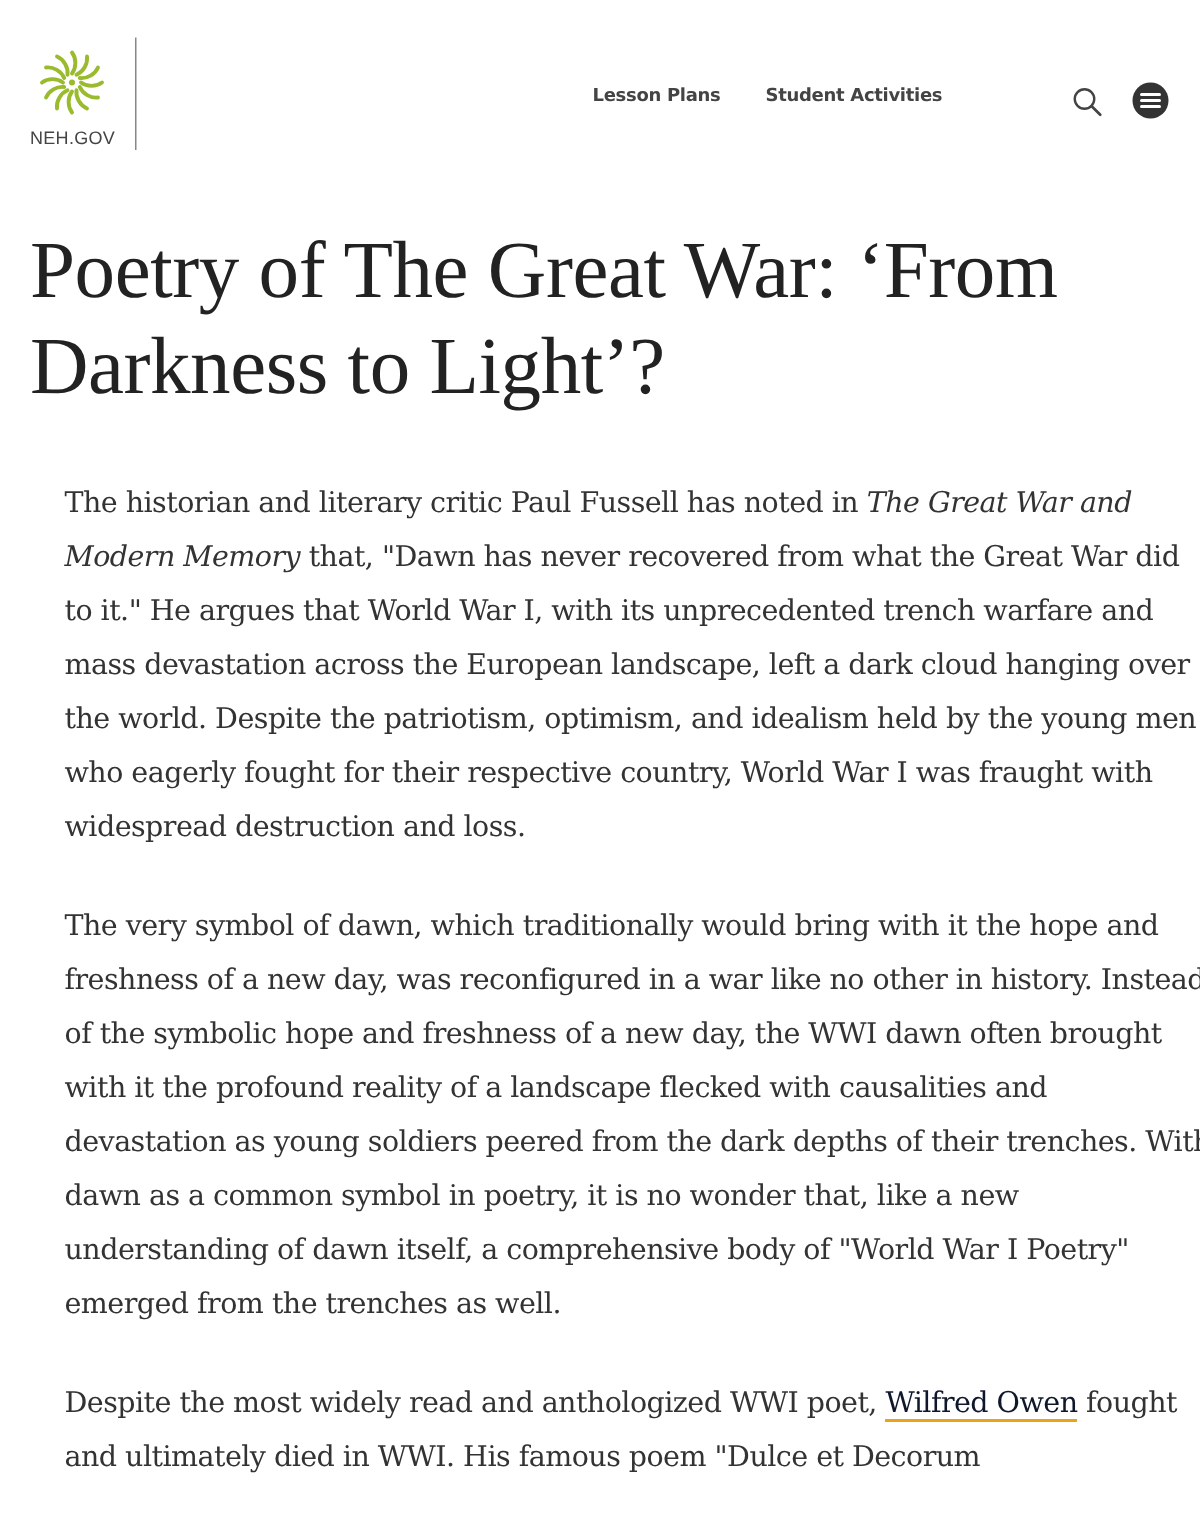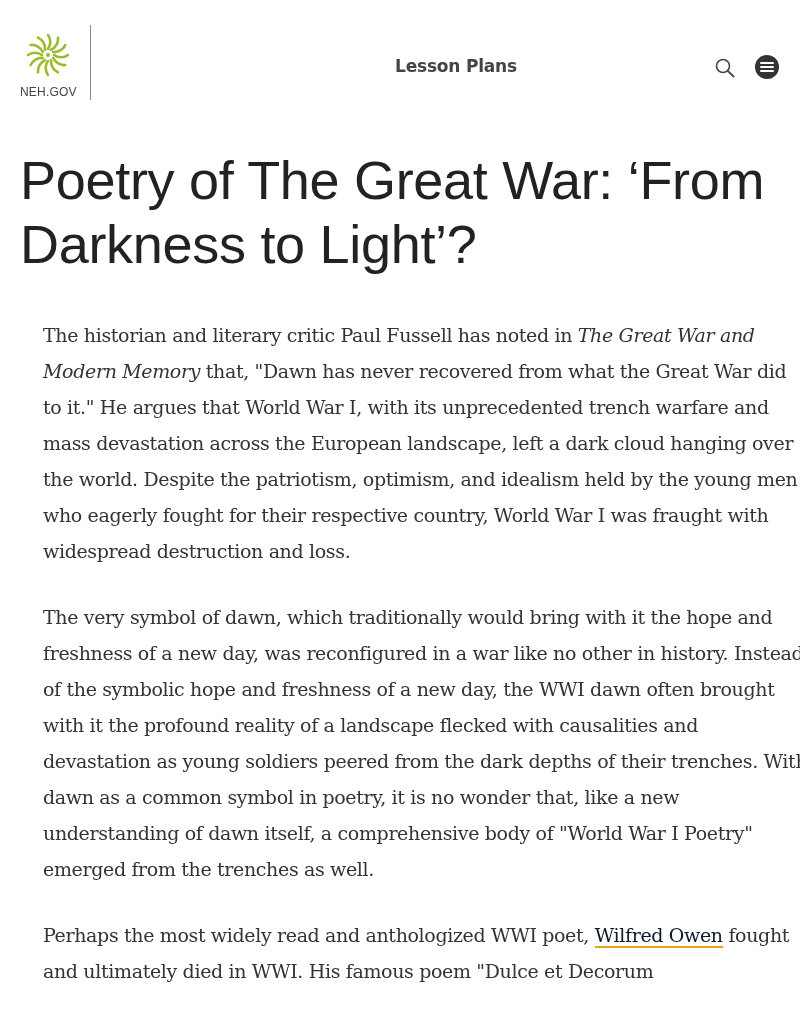--- a/index.html
+++ b/index.html
@@ -12,26 +12,26 @@
     .neh-label { font-family: "Liberation Sans", sans-serif; font-size: 12px; color: #444; margin-top: 8px; letter-spacing: 0.2px; display:block; text-align:right; white-space: nowrap;}
     .divider { position: absolute; left: 90px; top: 25px; width: 1px; height: 75px; background: #888; }
     .edsite { position: absolute; left: 115px; top: 40px; }
     .edsite-word { font-family: "Liberation Serif", serif; font-size: 44px; line-height: 44px; letter-spacing: -1px; white-space: nowrap; }
     .edsite-word .red { color: #a81d2f; }
     .edsite-word .gold { color: #c8993c; }
     .edsite-rule { width: 240px; height: 1px; background: #bbb; margin-top: 1px; }
     .edsite-tag { font-family: "Liberation Sans", sans-serif; font-size: 8.5px; color: #9a8a6a; letter-spacing: 0.9px; margin-top: 3px; white-space: nowrap; }
 
     .nav { position: absolute; top: 56px; left: 395px; display: flex; gap: 30px; }
-    .nav-item { font-family: "DejaVu Sans", sans-serif; font-weight: bold; font-size: 17px; color: #444; text-decoration: none; white-space: nowrap; letter-spacing: -0.2px;}
+    .nav-item { font-family: "DejaVu Sans", sans-serif; font-weight: bold; font-size: 12px; color: #444; text-decoration: none; white-space: nowrap; letter-spacing: -0.2px;}
     .search-btn { position: absolute; left: 713px; top: 56px; width: 24px; height: 24px; }
     .menu-btn { position: absolute; left: 755px; top: 55px; width: 24px; height: 24px; border-radius: 50%; background: #333; }
     .menu-btn span { position: absolute; left: 5px; width: 14px; height: 2px; background: #fff; border-radius: 1px; }
 
-    .title { position: absolute; left: 20px; top: 148px; width: 770px; font-family: Liberation Sans, sans-serif; font-size: 54px; line-height: 64px; font-weight: normal; color: #222; letter-spacing: -0.3px; }
+    .title { position: absolute; left: 20px; top: 148px; width: 770px; font-family: Liberation Serif, serif; font-size: 54px; line-height: 64px; font-weight: normal; color: #222; letter-spacing: -0.3px; }
 
     .content { position: absolute; left: 4px; top: 317px; width: 765px; margin-left: 39px; }
     .content p { font-family: "DejaVu Serif", serif; font-size: 19px; line-height: 36px; color: #333; margin-bottom: 30px; letter-spacing: -0.35px; word-spacing: 0px; }
     .content a { color: #0f172a; text-decoration: none; border-bottom: 2px solid #e8a317; }
     .content em { font-style: italic; }
   </style>
 </head>
 <body>
 
 <header class="header">
@@ -52,34 +52,35 @@
         <path d="M0,-6 C3,-10 3,-16 0,-20" transform="rotate(330)"></path>
       </g>
       <circle cx="0" cy="0" r="2" fill="#9bbb2f"></circle>
     </svg>
     <span class="neh-label">NEH.GOV</span>
   </a>
   <div class="divider"></div>
 
   <nav class="nav">
     <a class="nav-item">Lesson Plans</a>
+    <a class="nav-item">Student Activities</a>
   </nav>
 
   <div class="search-btn">
     <svg width="24" height="24" viewBox="0 0 24 24">
       <circle cx="10" cy="10" r="6.5" fill="none" stroke="#444" stroke-width="1.6"></circle>
       <line x1="14.8" y1="14.8" x2="20.5" y2="20.5" stroke="#444" stroke-width="1.8" stroke-linecap="round"></line>
     </svg>
   </div>
   <div class="menu-btn">
     <span style="top:7px"></span>
     <span style="top:11px"></span>
     <span style="top:15px"></span>
   </div>
 </header>
 
 <h1 class="title">Poetry of The Great War: ‘From Darkness to Light’?</h1>
 
 <main class="content">
   <p><span>The historian and literary critic Paul Fussell has noted in </span><em>The Great War and Modern Memory</em><span> that, "Dawn has never recovered from what the Great War did to it." He argues that World War I, with its unprecedented trench warfare and mass devastation across the European landscape, left a dark cloud hanging over the world. Despite the patriotism, optimism, and idealism held by the young men who eagerly fought for their respective country, World War I was fraught with widespread destruction and loss.</span></p>
   <p>The very symbol of dawn, which traditionally would bring with it the hope and freshness of a new day, was reconfigured in a war like no other in history. Instead of the symbolic hope and freshness of a new day, the WWI dawn often brought with it the profound reality of a landscape flecked with causalities and devastation as young soldiers peered from the dark depths of their trenches. With dawn as a common symbol in poetry, it is no wonder that, like a new understanding of dawn itself, a comprehensive body of "World War I Poetry" emerged from the trenches as well.</p>
-  <p><span>Perhaps the most widely read and anthologized WWI poet, </span><a>Wilfred Owen</a><span> fought and ultimately died in WWI. His famous poem "Dulce et Decorum</span></p>
+  <p><span>Despite the most widely read and anthologized WWI poet, </span><a>Wilfred Owen</a><span> fought and ultimately died in WWI. His famous poem "Dulce et Decorum</span></p>
 </main>
 
 </body></html>

